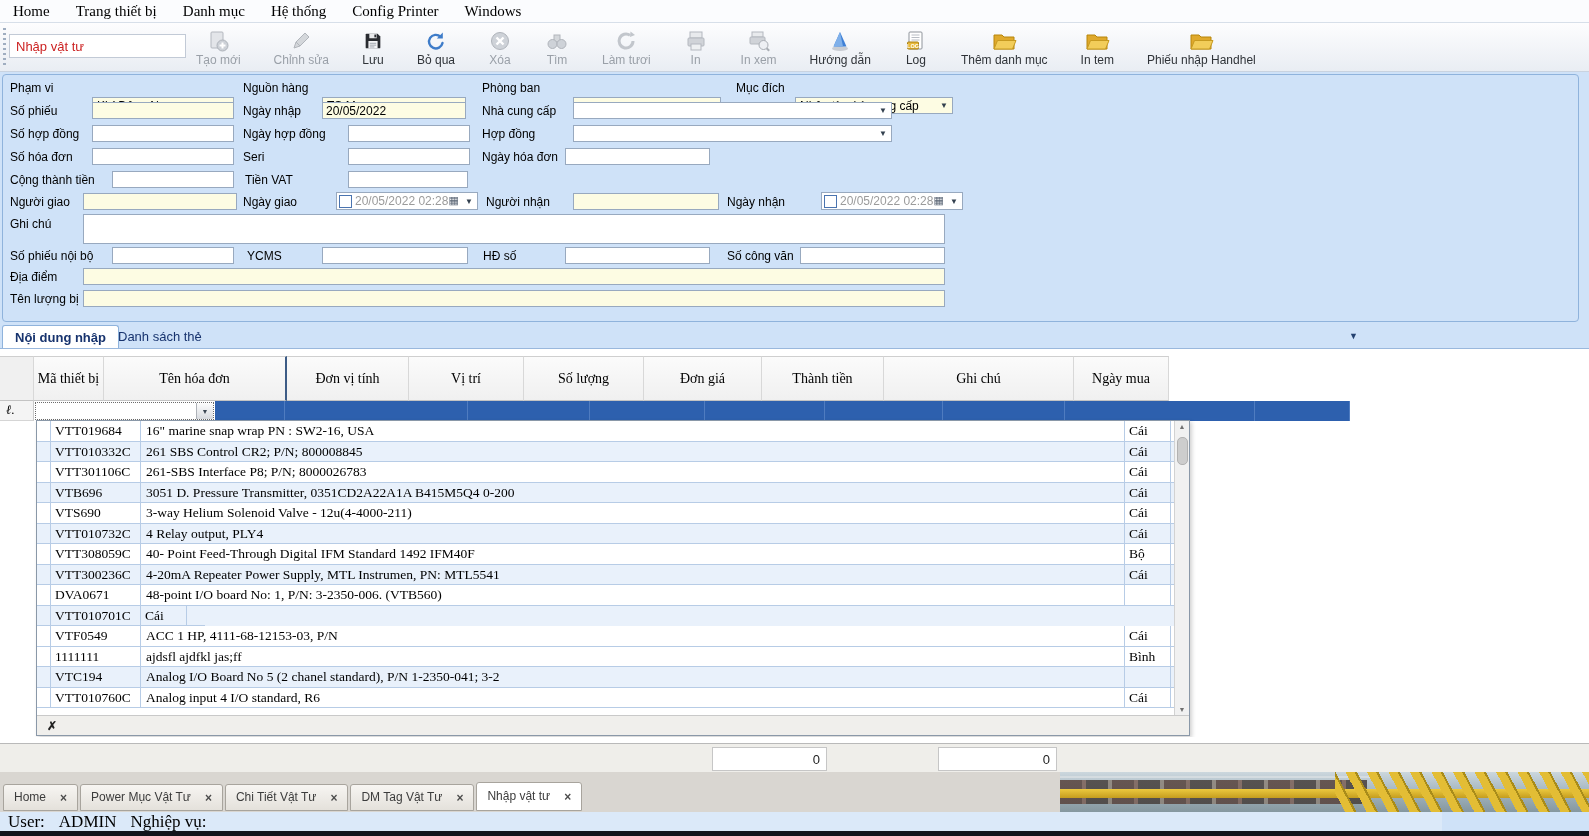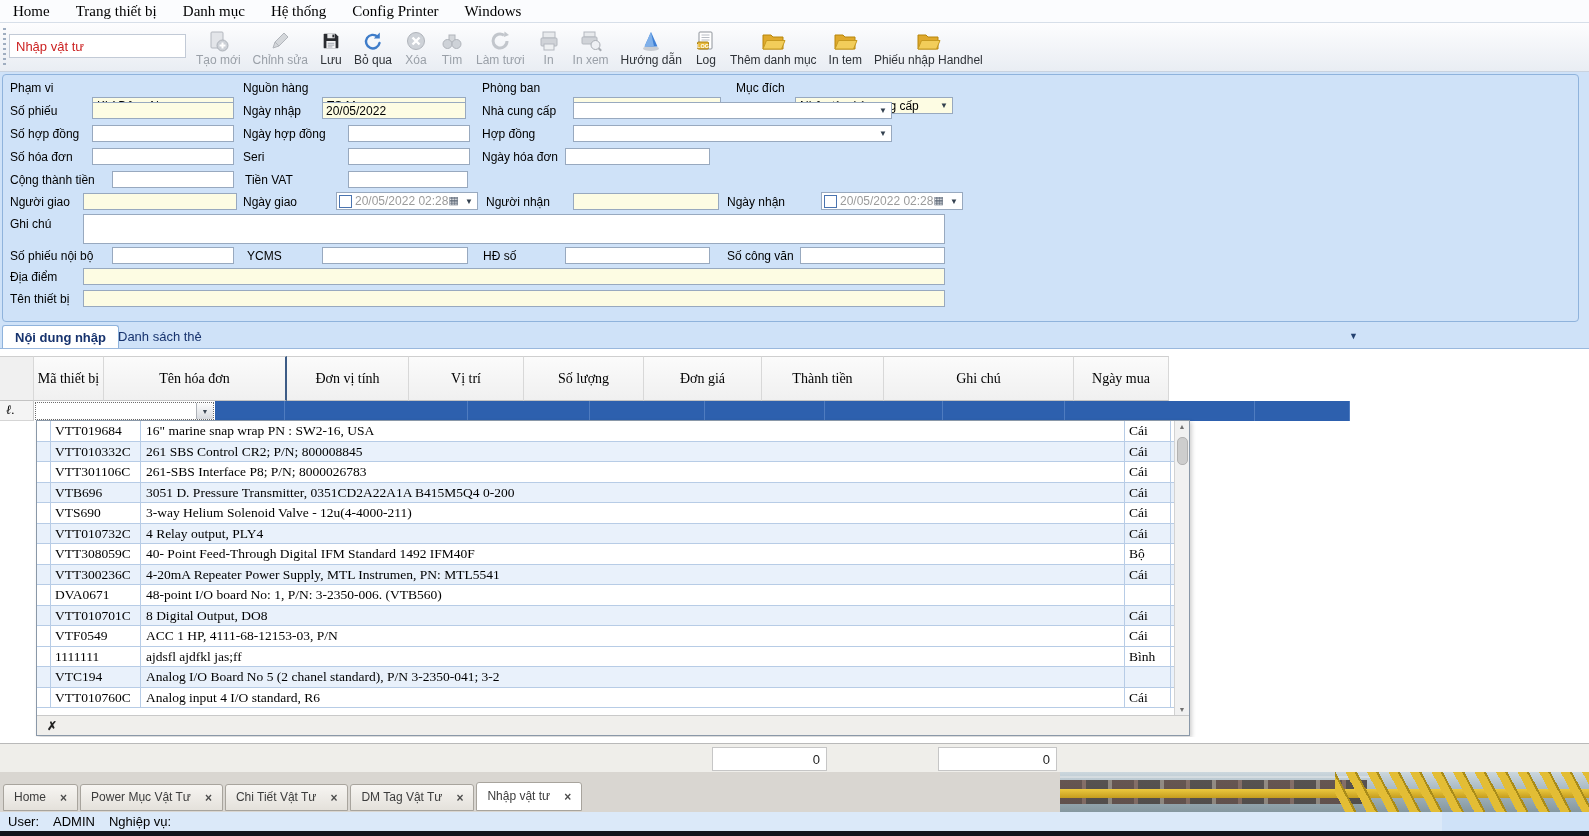--- a/index.html
+++ b/index.html
@@ -15,21 +15,21 @@
     font-family:"Liberation Serif",serif;font-size:15px;cursor:default;}
   
   #toolbar{position:absolute;left:0;top:23px;width:1589px;height:48px;
     background:linear-gradient(180deg,#fdfdfe,#e9edf3);
     border-bottom:1px solid #c9d3e0;}
   #toolbar-grip{position:absolute;left:3px;top:5px;height:38px;width:3px;
     background:repeating-linear-gradient(180deg,#9fadc0 0 2px,transparent 2px 5px);}
   #context-box{position:absolute;left:9px;top:11px;width:177px;height:24px;
     border:1px solid #c2cad6;background:#fff;color:#cc2222;font-size:13px;
     padding:0 6px;box-sizing:border-box;font-family:"Liberation Sans",sans-serif;}
-  #toolbar-buttons{position:absolute;left:190px;top:1px;height:46px;display:flex;align-items:stretch;}
+  #toolbar-buttons{position:absolute;left:190px;top:1px;height:46px;display:flex;align-items:stretch;gap:21px;}
   .tb-btn{display:flex;flex-direction:column;align-items:center;justify-content:flex-end;
     padding:2px 6px 3px 6px;cursor:default;}
   .tb-icon{height:25px;display:flex;align-items:center;}
   .tb-label{font-size:12px;color:#2f3338;white-space:nowrap;line-height:14px;}
   .tb-btn.disabled .tb-label{color:#9aa0a8;}
   
   #formpanel{position:absolute;left:2px;top:74px;width:1575px;height:246px;
     border:1px solid #8fb3dc;border-radius:4px;background:#cfe2f8;}
   .lbl{position:absolute;font-size:12px;line-height:15px;white-space:nowrap;}
   .inp{position:absolute;height:17px;border:1px solid #98a9bf;background:#fff;
@@ -123,21 +123,21 @@
     background:linear-gradient(180deg,#ccd7dd 0%,#a7b8c2 45%,#85979f 100%);}
   .p-deck{position:absolute;left:0;top:17px;width:100%;height:9px;
     background:linear-gradient(180deg,#ecc93f,#c59d1e);}
   .p-mach{position:absolute;left:0;top:8px;width:58%;height:24px;opacity:.88;
     background:repeating-linear-gradient(90deg,#5a4640 0 22px,#7d635a 22px 26px,#49423f 26px 48px,#8d8379 48px 52px);}
   .p-truss{position:absolute;right:0;top:0;width:48%;height:100%;
     background:repeating-linear-gradient(62deg,rgba(0,0,0,0) 0 9px,#e3bd35 9px 17px,#a98c1a 17px 19px);}
   .p-rail{position:absolute;left:0;top:4px;width:60%;height:2px;background:#d5dce0;}
   
   #statusbar{position:absolute;left:0;top:812px;width:1442px;height:19px;background:#dbe9f9;
-    font-size:13px;line-height:19px;padding-left:8px;box-sizing:border-box;}
+    font-size:17px;line-height:19px;padding-left:8px;box-sizing:border-box;font-family:Liberation Serif, serif;}
   #statusbar span{margin-right:14px;}
   #bottom-edge{position:absolute;left:0;top:831px;width:1589px;height:5px;background:#12131c;}
 </style>
 </head>
 <body>
 
 <div id="menubar">
   <span id="menu-items"><span class="menu-item">Home</span><span class="menu-item">Trang thiết bị</span><span class="menu-item">Danh mục</span><span class="menu-item">Hệ thống</span><span class="menu-item">Config Printer</span><span class="menu-item">Windows</span></span>
 </div>
 
@@ -366,21 +366,21 @@
 <input class="inp" style="left: 112px; top: 247px; width: 122px;" readonly="" value="">
 <span class="lbl" style="left:247px;top:249px">YCMS</span>
 <input class="inp" style="left: 322px; top: 247px; width: 146px;" readonly="" value="">
 <span class="lbl" style="left:483px;top:249px">HĐ số</span>
 <input class="inp" style="left: 565px; top: 247px; width: 145px;" readonly="" value="">
 <span class="lbl" style="left:727px;top:249px">Số công văn</span>
 <input class="inp" style="left: 800px; top: 247px; width: 145px;" readonly="" value="">
 
 <span class="lbl" style="left:10px;top:270px">Địa điểm</span>
 <input class="inp yellow" style="left: 83px; top: 268px; width: 862px;" readonly="" value="">
-<span class="lbl" style="left:10px;top:292px">Tên thiết bị</span>
+<span class="lbl" style="left:10px;top:292px">Tên lượng bị</span>
 <input class="inp yellow" style="left: 83px; top: 290px; width: 862px;" readonly="" value="">
 
 <div id="tabstrip">
   <div class="itab active" style="left:2px">
     <span>Nội dung nhập</span>
   </div>
   <div class="itab" style="left:106px">
     <span>Danh sách thẻ</span>
   </div>
   <span id="tabstrip-arrow">▼</span>
@@ -480,42 +480,41 @@
       <div class="dd-row">
         <span class="dd-m"></span>
         <span class="dd-code">DVA0671</span>
         <span class="dd-name">48-point I/O board No: 1, P/N: 3-2350-006. (VTB560)</span>
         <span class="dd-unit"></span>
         <span class="dd-x"></span>
       </div>
       <div class="dd-row alt">
         <span class="dd-m"></span>
         <span class="dd-code">VTT010701C</span>
-        <span class="dd-name">8 Digital Output, DO8</span>
         <span class="dd-unit">Cái</span>
         <span class="dd-x"></span>
       </div>
       <div class="dd-row">
         <span class="dd-m"></span>
         <span class="dd-code">VTF0549</span>
         <span class="dd-name">ACC 1 HP, 4111-68-12153-03, P/N</span>
         <span class="dd-unit">Cái</span>
         <span class="dd-x"></span>
       </div>
       <div class="dd-row">
         <span class="dd-m"></span>
         <span class="dd-code">1111111</span>
         <span class="dd-name">ajdsfl ajdfkl jas;ff</span>
         <span class="dd-unit">Bình</span>
         <span class="dd-x"></span>
       </div>
       <div class="dd-row alt">
         <span class="dd-m"></span>
         <span class="dd-code">VTC194</span>
-        <span class="dd-name">Analog I/O Board No 5 (2 chanel standard), P/N 3-2350-041; 3-2</span>
+        <span class="dd-name">Analog I/O Board No 5 (2 chanel standard), P/N 1-2350-041; 3-2</span>
         <span class="dd-unit"></span>
         <span class="dd-x"></span>
       </div>
       <div class="dd-row">
         <span class="dd-m"></span>
         <span class="dd-code">VTT010760C</span>
         <span class="dd-name">Analog input 4 I/O standard, R6</span>
         <span class="dd-unit">Cái</span>
         <span class="dd-x"></span>
       </div>

